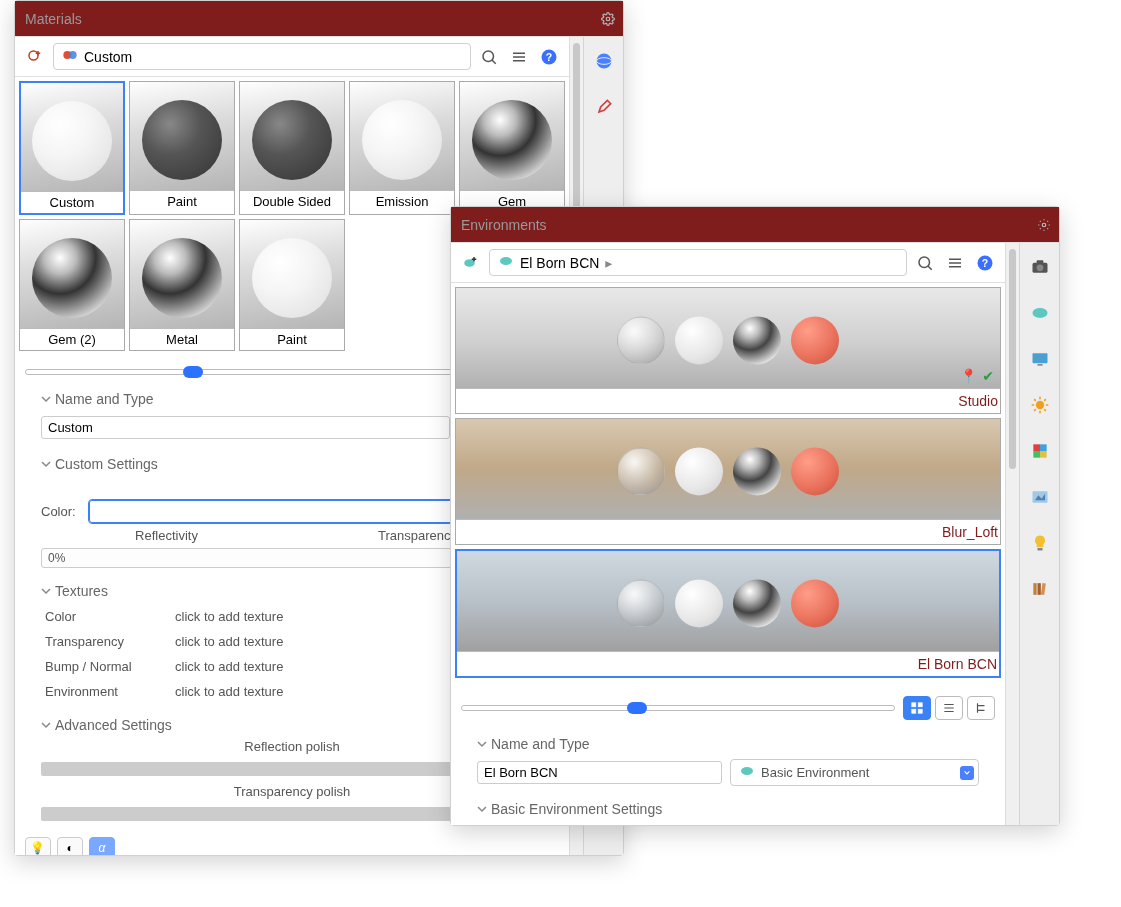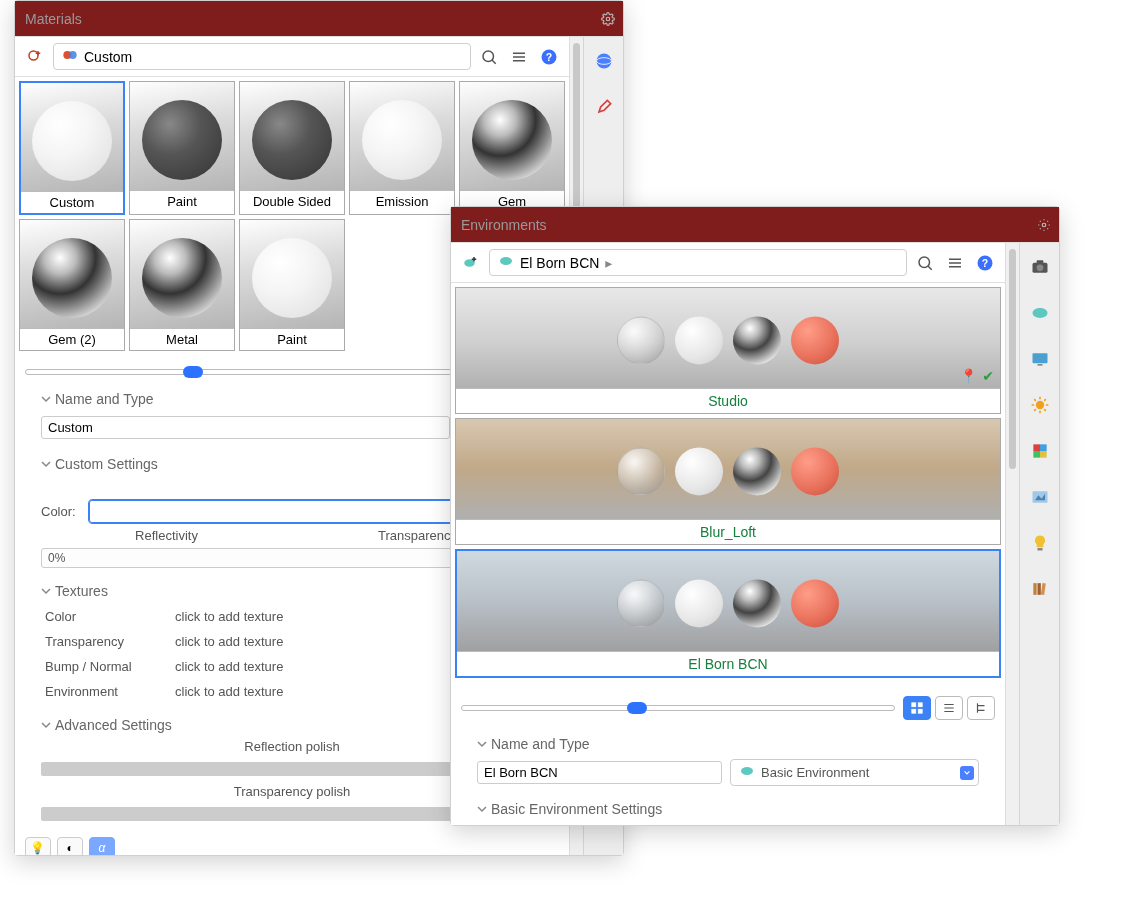--- a/index.html
+++ b/index.html
@@ -182,21 +182,21 @@
   background: linear-gradient(180deg, #e8e8e8 0%, #cfcfcf 55%, #b0b0b0 100%);
   position: relative;
   overflow: hidden;
 }
 .env-balls { position: absolute; left: 50%; top: 50%; transform: translate(-50%,-45%); display: flex; gap: 10px; }
 .ball { width: 48px; height: 48px; border-radius: 50%; }
 .ball.glass { background: radial-gradient(circle at 35% 30%, rgba(255,255,255,0.9), rgba(200,200,200,0.3) 60%, rgba(120,120,120,0.5)); border: 1px solid rgba(160,160,160,0.4); }
 .ball.white { background: radial-gradient(circle at 35% 30%, #fff, #e6e6e6 60%, #ccc); }
 .ball.chrome { background: radial-gradient(circle at 35% 25%, #fff 0%, #bbb 20%, #444 45%, #bbb 70%, #fff 85%, #888 100%); }
 .ball.coral { background: radial-gradient(circle at 35% 30%, #ff9d88, #e86f5a 60%, #c4503c); }
-.env-label { text-align: center; font-size: 14px; padding: 4px 2px; border-top: 1px solid #bbb; color: #15803d; background: #fff; }
+.env-label { text-align: right; font-size: 14px; padding: 4px 2px; border-top: 1px solid #bbb; color: #7f1d1d; background: #fff; }
 .env-tags { position: absolute; right: 6px; bottom: 4px; display: flex; gap: 4px; }
 .env-tags span { font-size: 14px; }
 
 .view-btns { display: flex; gap: 4px; align-items: center; }
 .vbtn {
   width: 28px; height: 24px;
   border: 1px solid #bbb;
   border-radius: 4px;
   background: #fff;
   display: flex; align-items: center; justify-content: center;

